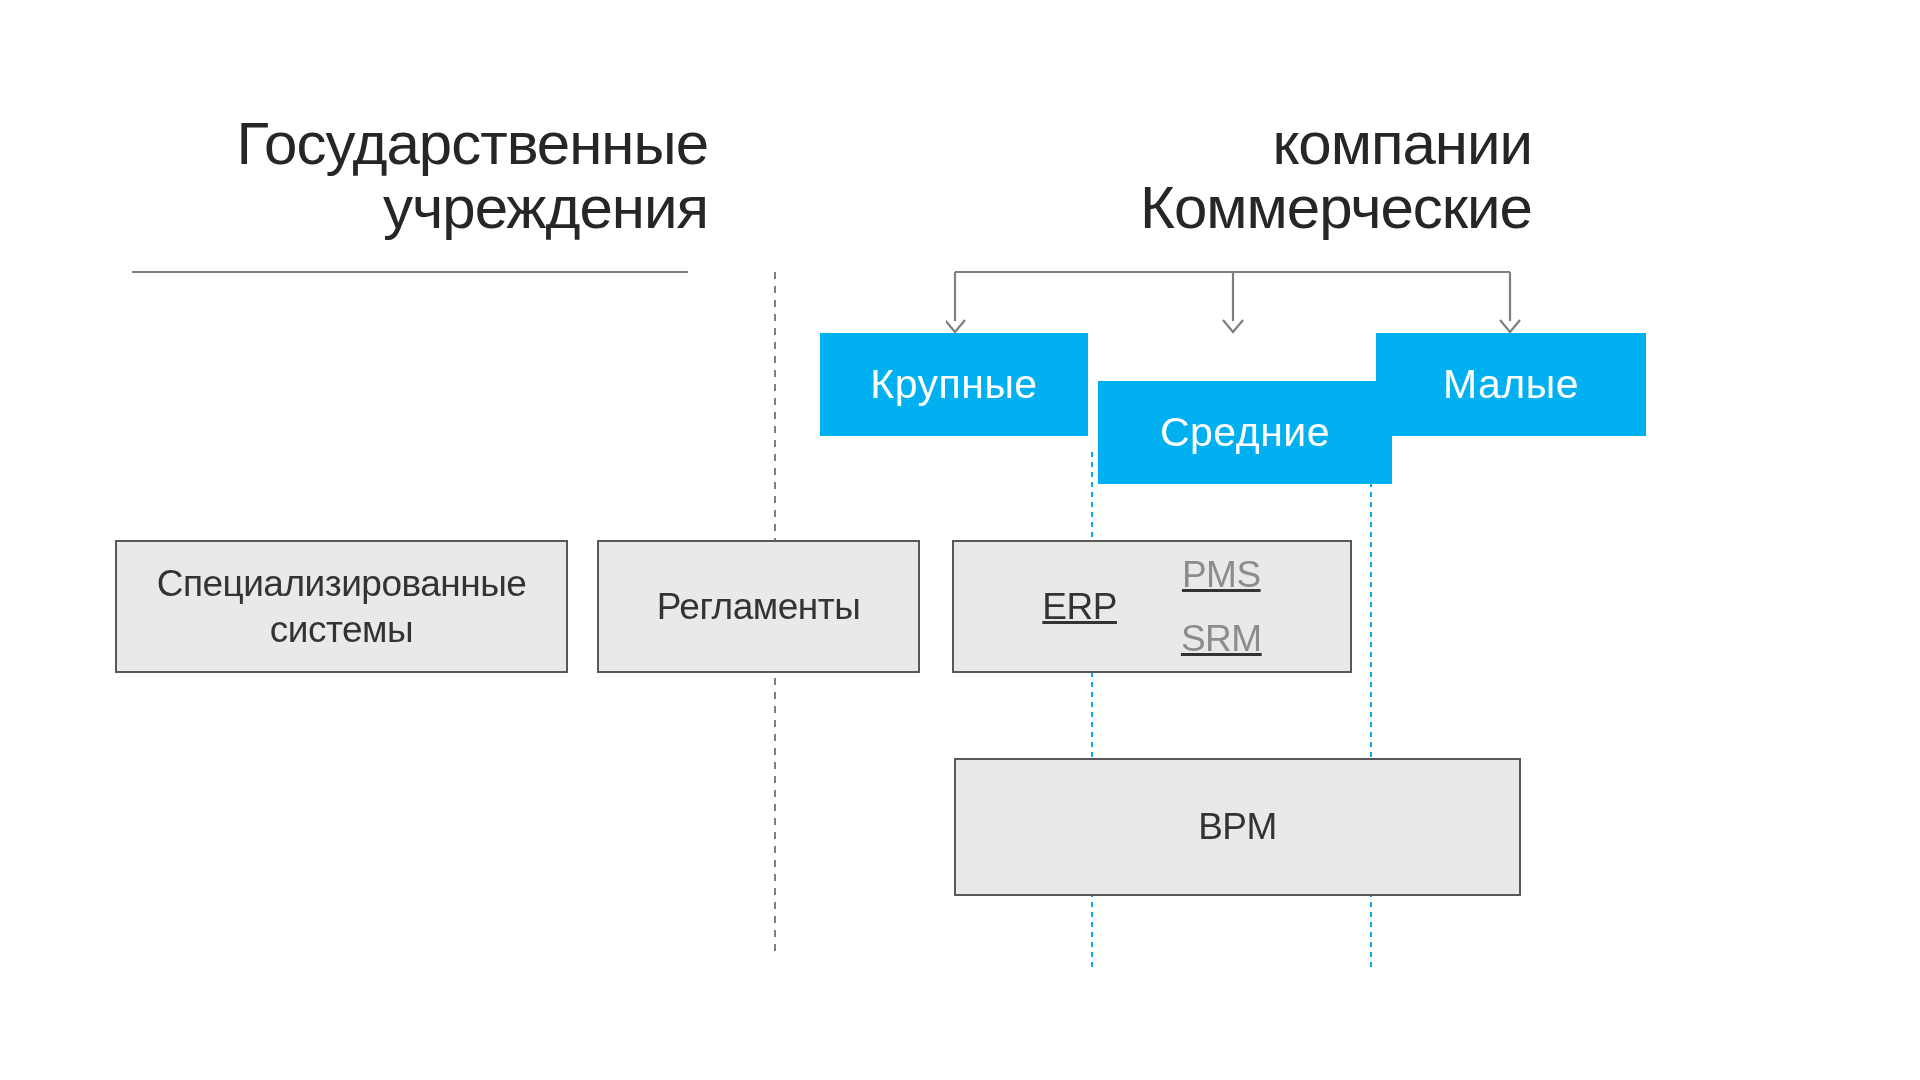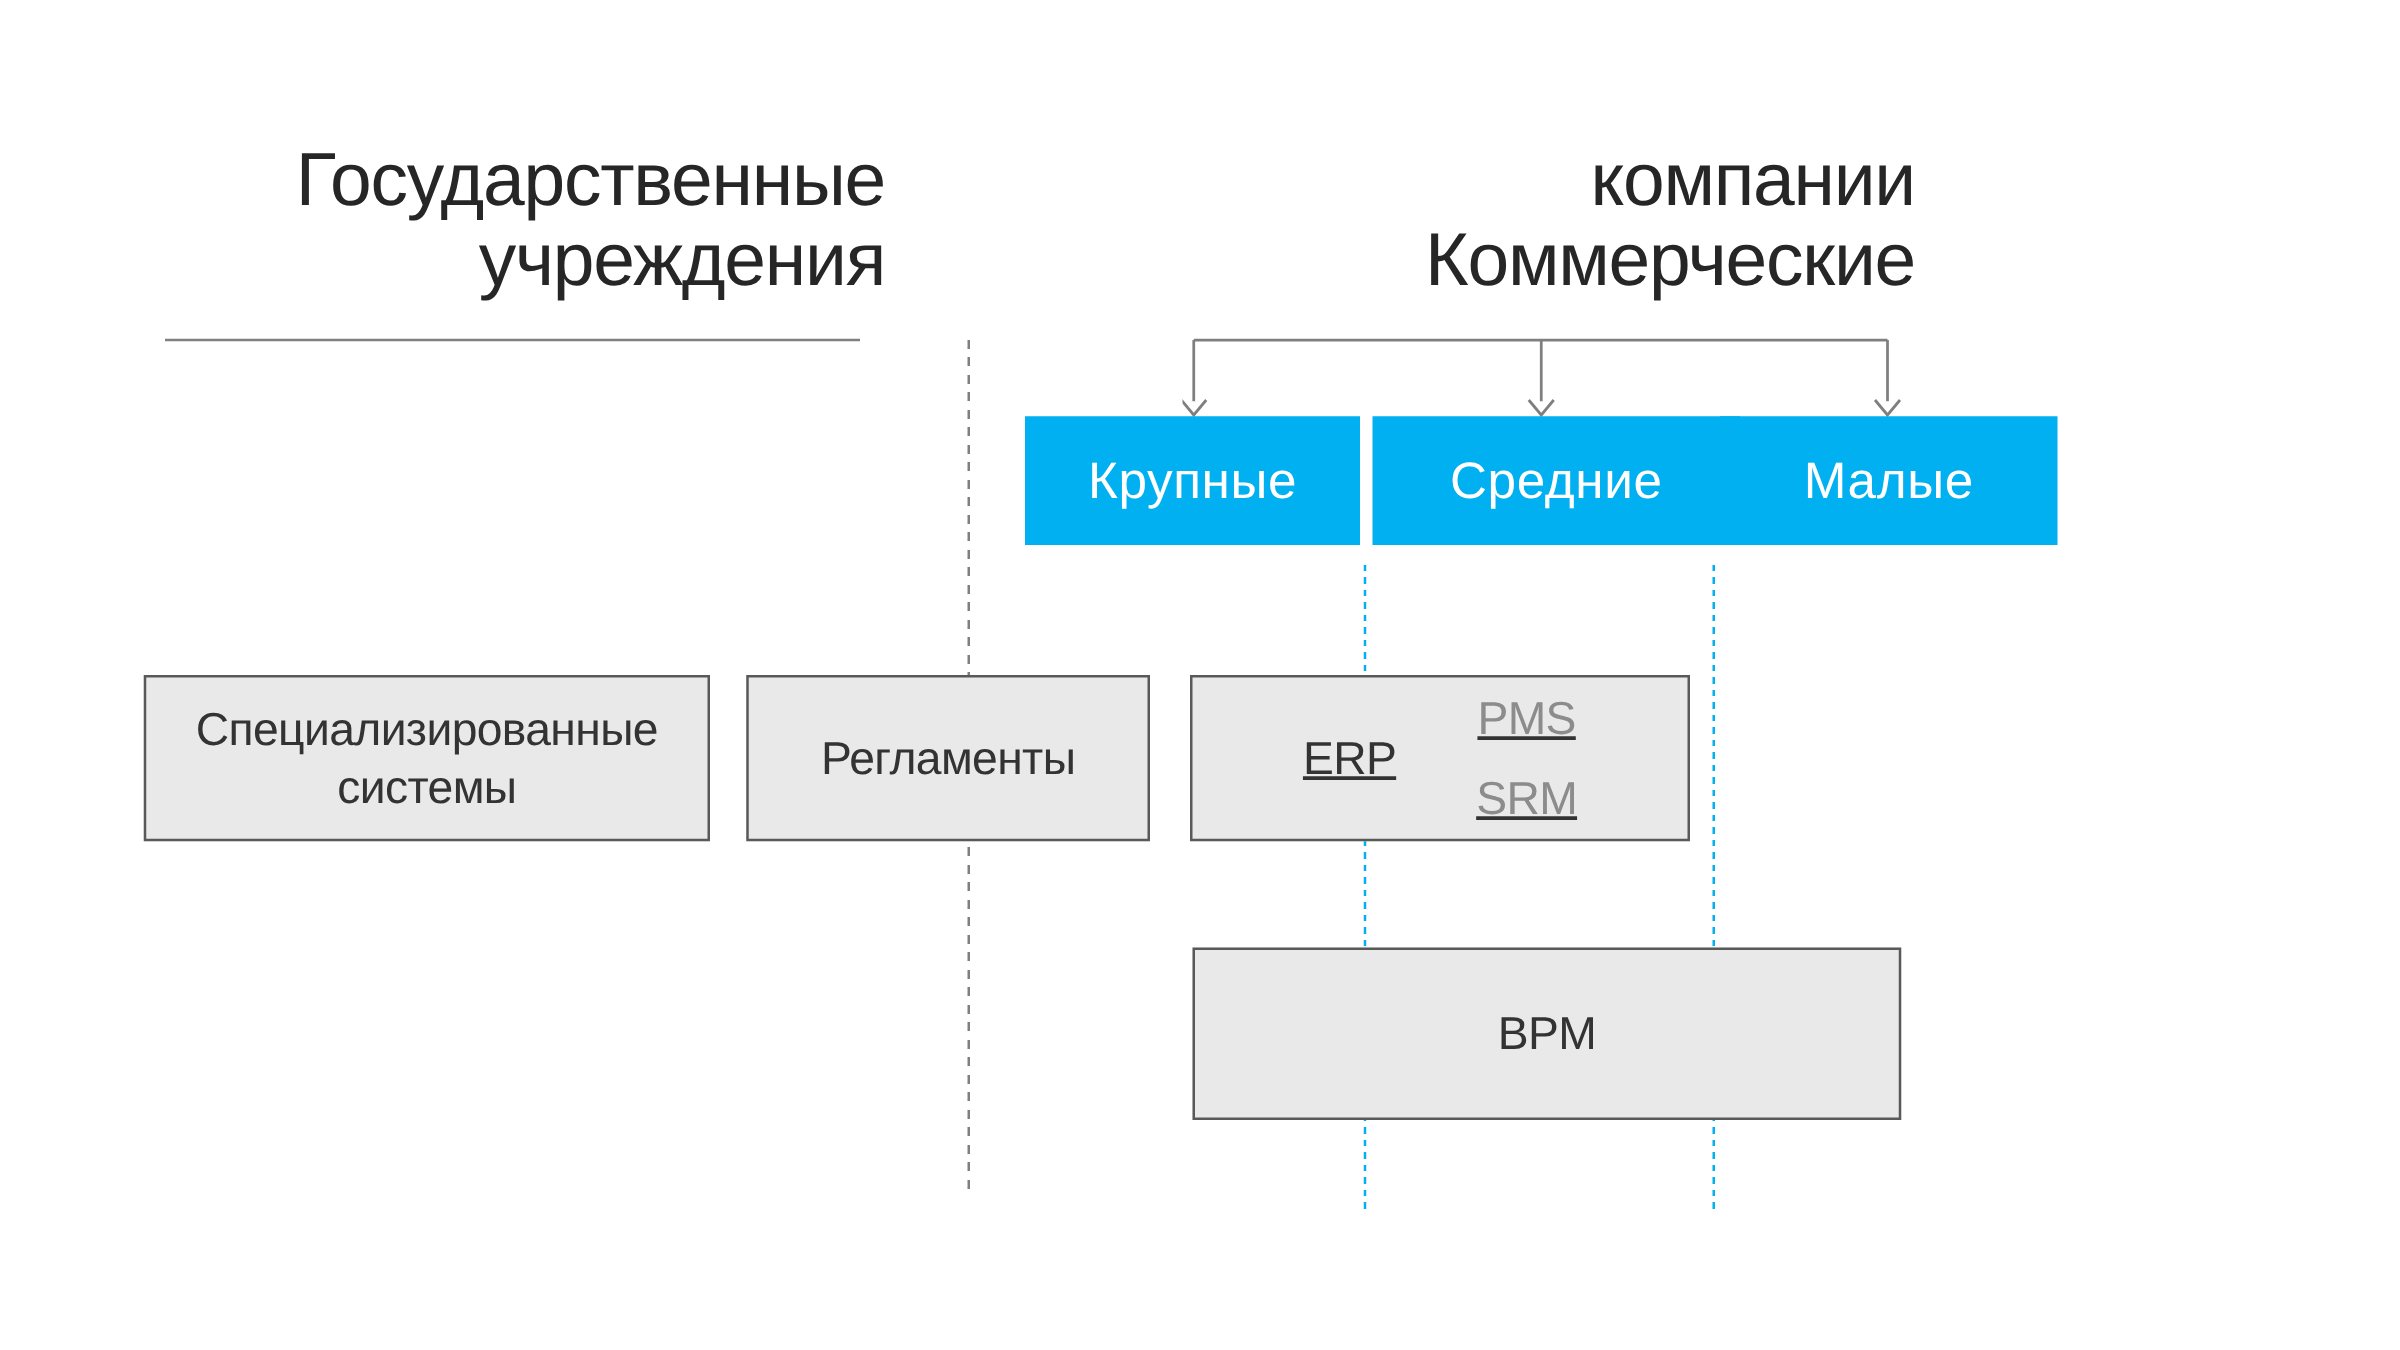--- a/index.html
+++ b/index.html
@@ -30,21 +30,21 @@
   .dotted-blue.g2{left:1370px;}
   
   .connector{position:absolute;left:946px;top:263px;z-index:1;}
   
   .size-box{
     position:absolute;top:333px;height:103px;background:#00B0F0;z-index:2;
     display:flex;align-items:center;justify-content:center;
     color:#ffffff;font-size:41px;font-weight:300;letter-spacing:0.5px;
   }
   .size-box.b1{left:820px;width:268px;}
-  .size-box.b2{left:1098px;width:294px;}
+  .size-box.b2{left:1098px;width:294px;margin-top:48px;}
   .size-box.b3{left:1376px;width:270px;}
   
   .sys-box{
     position:absolute;background:#E9E9E9;border:2px solid #595959;box-sizing:border-box;z-index:2;
     display:flex;align-items:center;justify-content:center;text-align:center;
     color:#333333;font-size:37px;line-height:46px;font-weight:300;letter-spacing:-0.5px;
   }
   .sys-box.row{top:540px;height:133px;}
   .sys-box.spec{left:115px;width:453px;padding:0 14px;}
   .sys-box.regl{left:597px;width:323px;}

